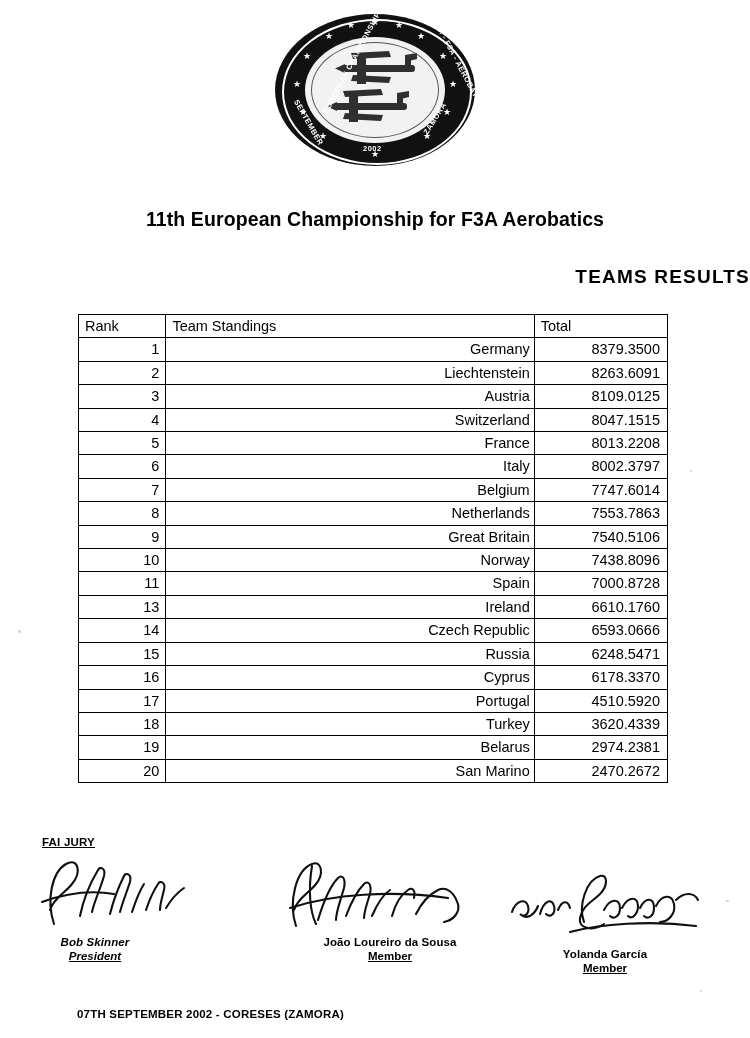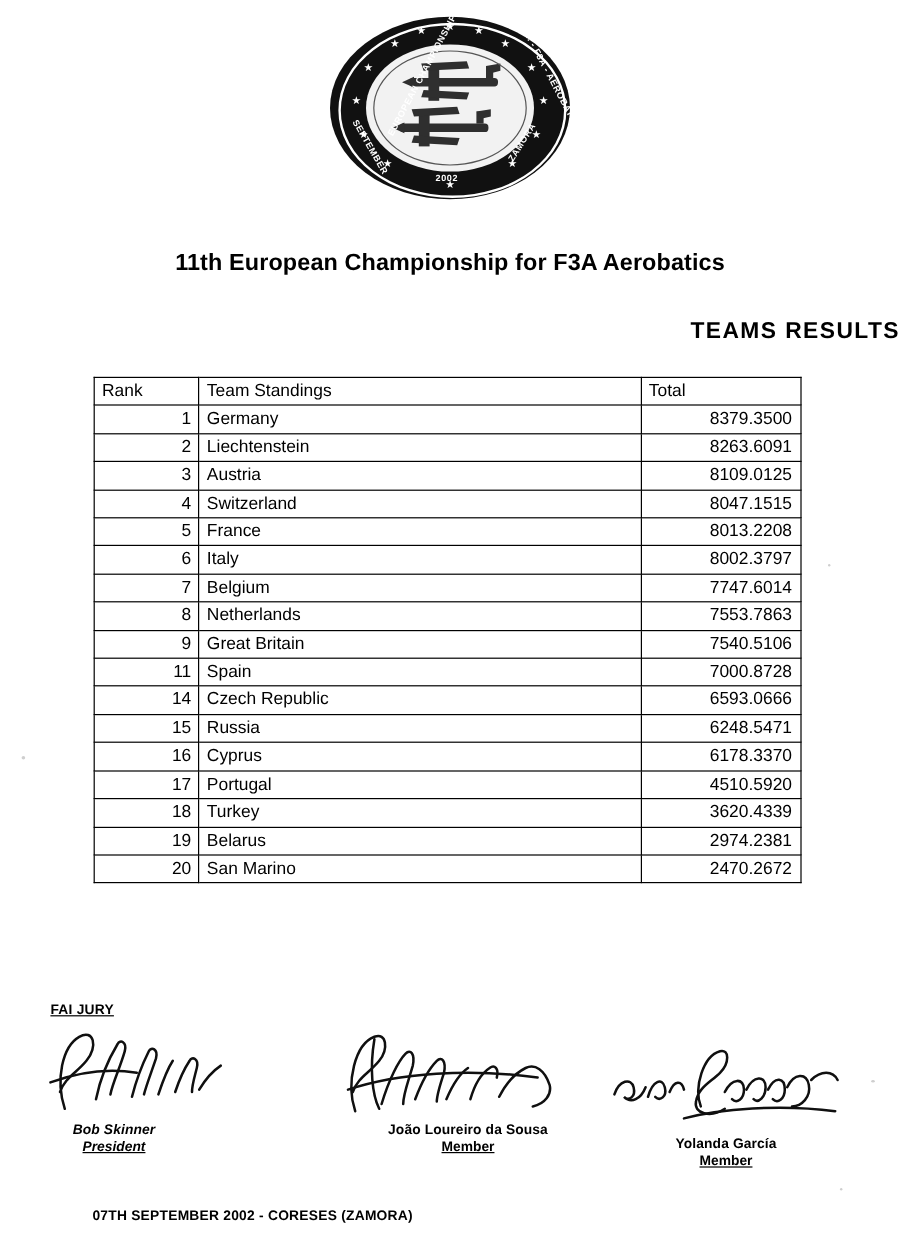--- a/index.html
+++ b/index.html
@@ -115,21 +115,21 @@
   #results-table td, #results-table th {
     border: 1px solid #000000;
     padding: 0 4px;
     height: 22.4px;
     line-height: 22.4px;
     font-weight: normal;
     font-size: 14.5px;
     white-space: nowrap;
   }
   #results-table .c-rank  { width: 78px; text-align: right; padding-right: 6px; }
-  #results-table .c-team  { width: 380px; text-align: left;  padding-left: 6px; }
+  #results-table .c-team  { width: 380px; text-align: right;  padding-left: 6px; }
   #results-table .c-total { width: 124px; text-align: right; padding-right: 7px; }
   #results-table thead .c-rank,
   #results-table thead .c-team,
   #results-table thead .c-total { text-align: left; padding-left: 6px; }
 
   
   #sig-area {
     position: absolute;
     left: 0;
     top: 836px;
@@ -294,23 +294,33 @@
         <td class="c-rank">8</td>
         <td class="c-team">Netherlands</td>
         <td class="c-total">7553.7863</td>
       </tr>
       <tr>
         <td class="c-rank">9</td>
         <td class="c-team">Great Britain</td>
         <td class="c-total">7540.5106</td>
       </tr>
       <tr>
+        <td class="c-rank">10</td>
+        <td class="c-team">Norway</td>
+        <td class="c-total">7438.8096</td>
+      </tr>
+      <tr>
         <td class="c-rank">11</td>
         <td class="c-team">Spain</td>
         <td class="c-total">7000.8728</td>
+      </tr>
+      <tr>
+        <td class="c-rank">13</td>
+        <td class="c-team">Ireland</td>
+        <td class="c-total">6610.1760</td>
       </tr>
       <tr>
         <td class="c-rank">14</td>
         <td class="c-team">Czech Republic</td>
         <td class="c-total">6593.0666</td>
       </tr>
       <tr>
         <td class="c-rank">15</td>
         <td class="c-team">Russia</td>
         <td class="c-total">6248.5471</td>

